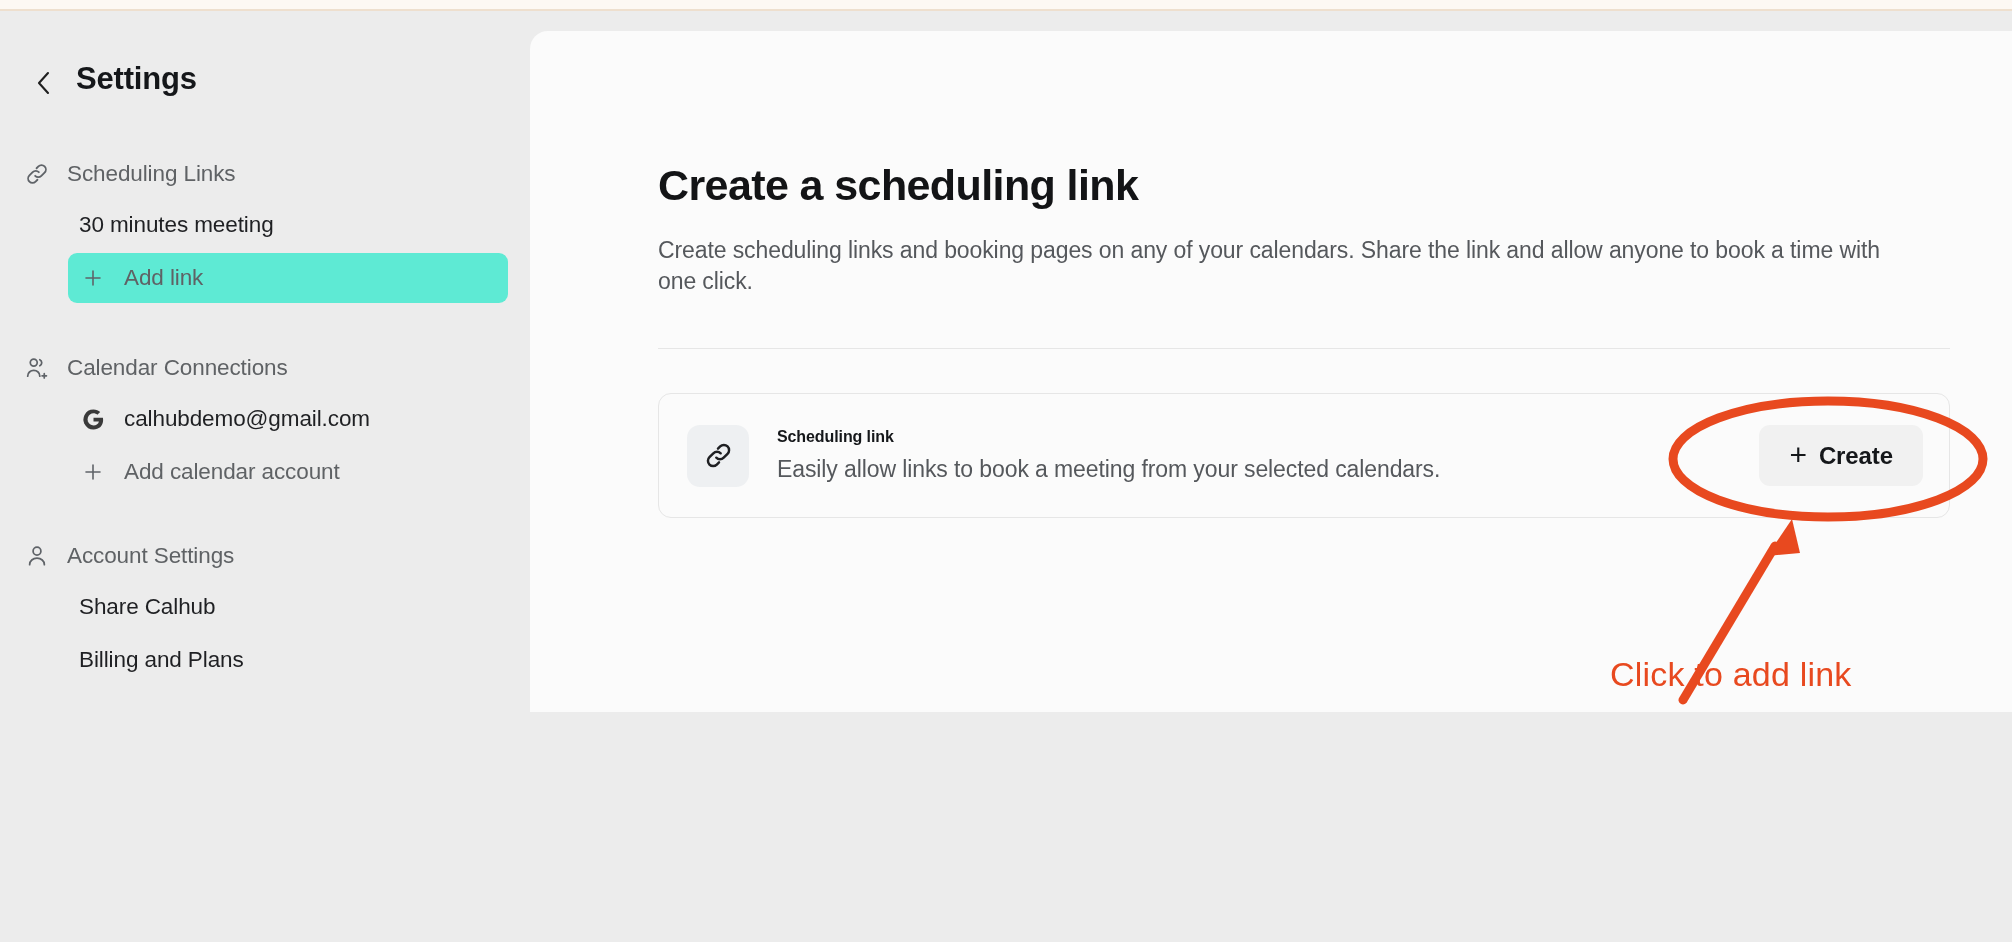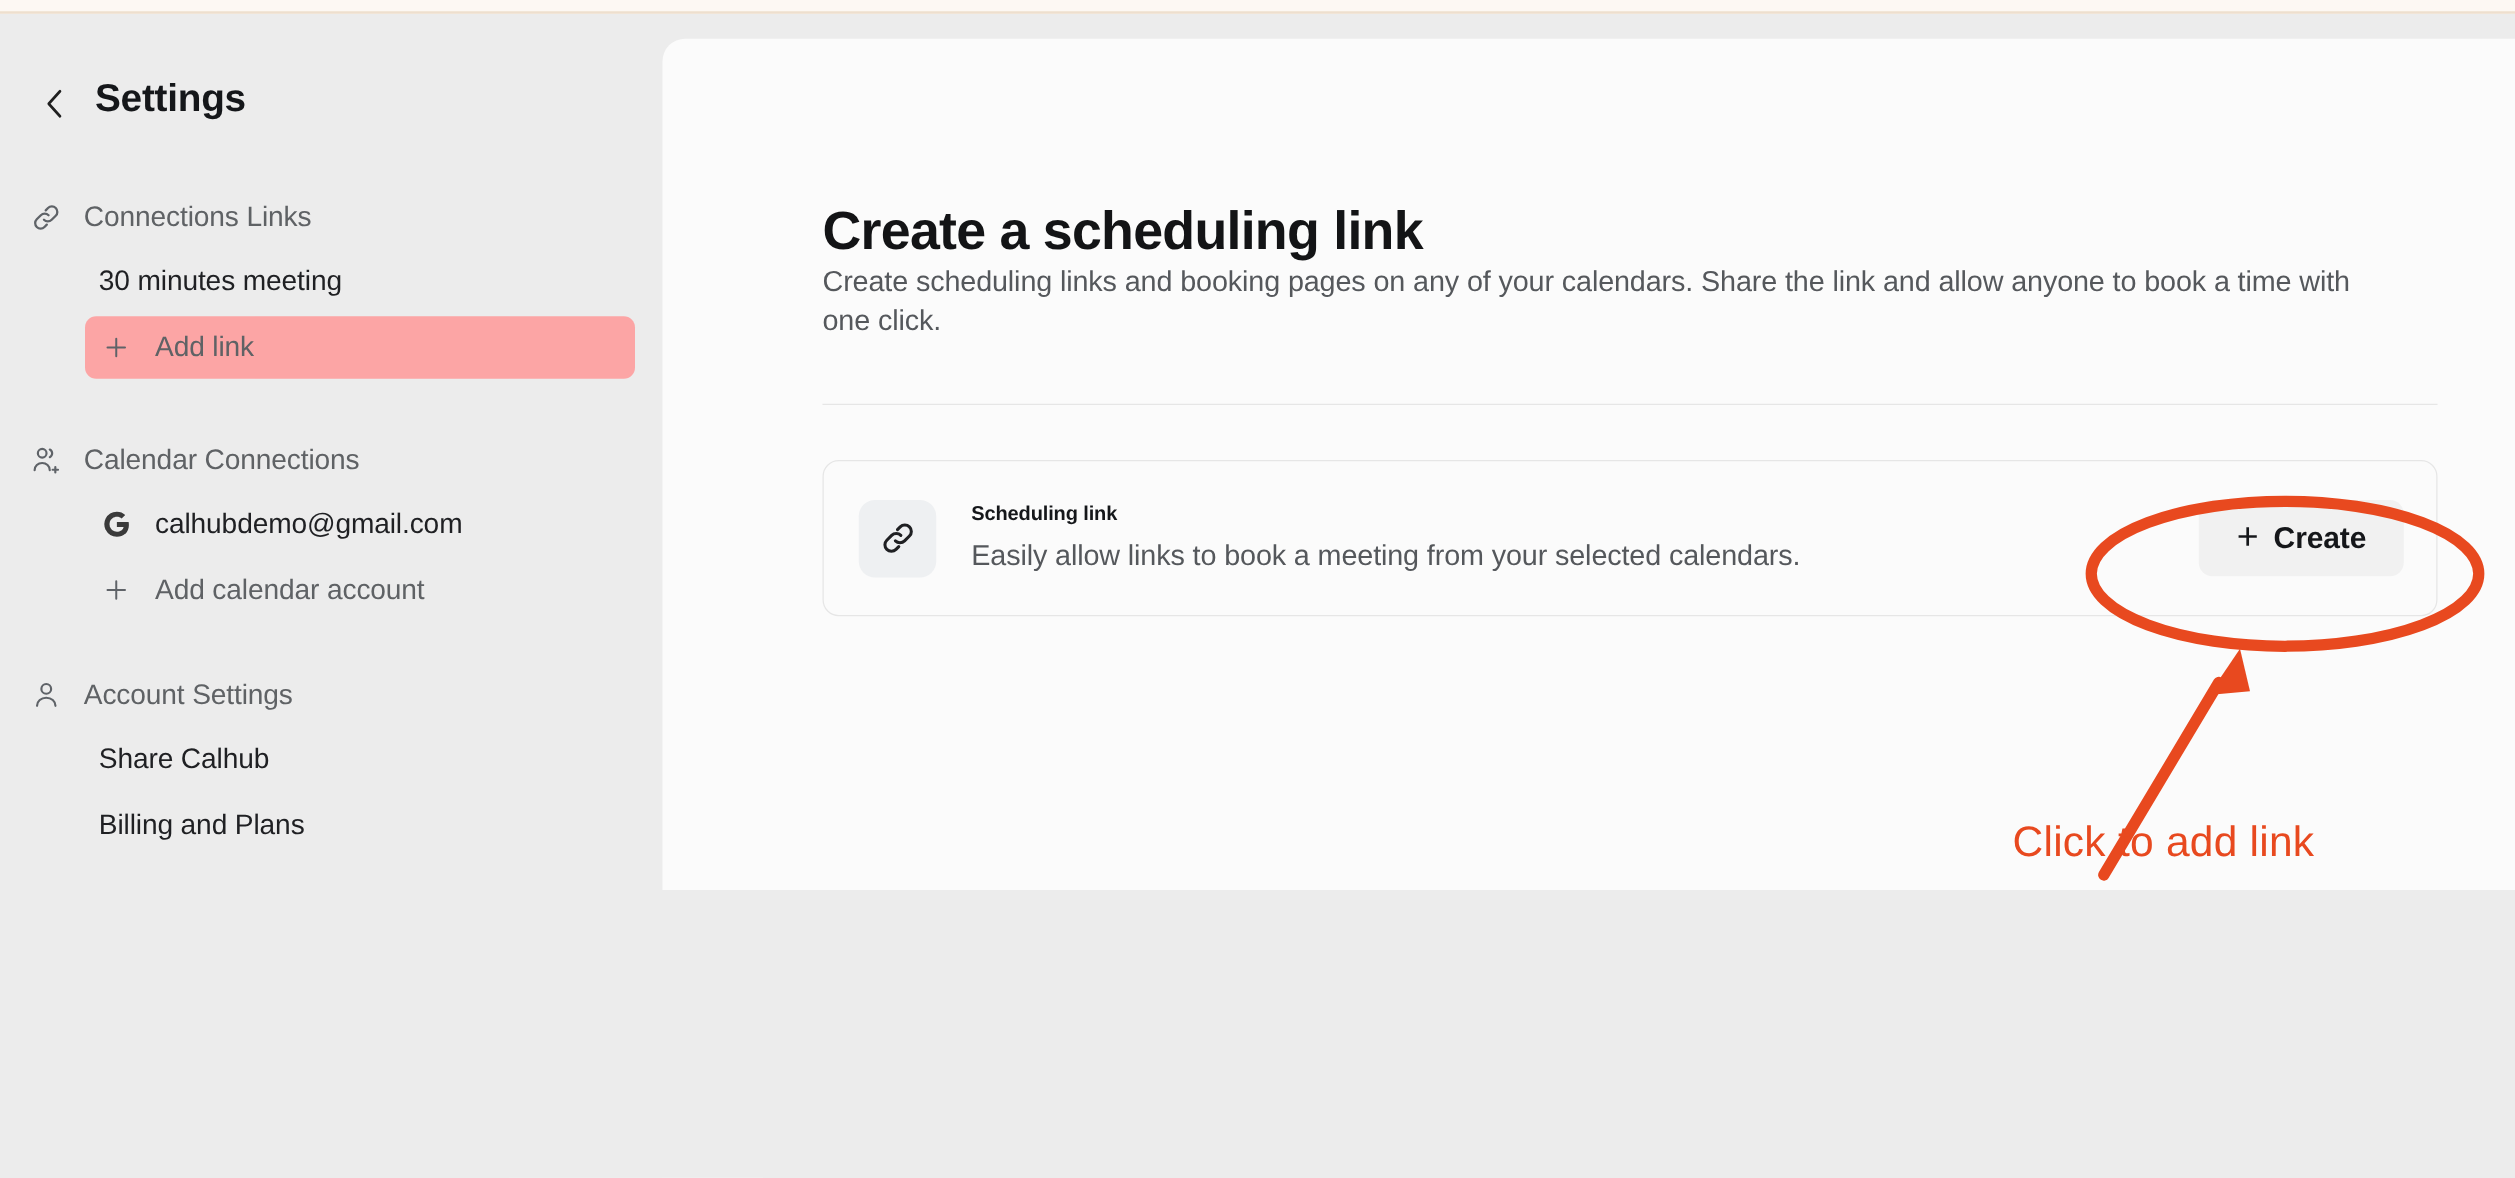--- a/index.html
+++ b/index.html
@@ -84,21 +84,21 @@
 
   .sb-item {
     display: flex;
     align-items: center;
     height: 50px;
     margin: 3px 22px 3px 68px;
     padding-left: 11px;
     border-radius: 9px;
     cursor: pointer;
   }
-  .sb-item.active { background: #fca5a5; }
+  .sb-item.active { background: #5eead4; }
 
   .sb-item-icon {
     width: 28px; height: 28px;
     display: flex; align-items: center; justify-content: center;
     flex: none;
     color: #5f6368;
   }
   .sb-item-text {
     font-size: 22.5px;
     color: #1f2023;
@@ -127,20 +127,21 @@
   }
 
   .page-title {
     font-size: 43px;
     font-weight: 600;
     color: #131416;
     letter-spacing: -0.6px;
   }
 
   .page-sub {
+    margin-top: 25px;
     font-size: 23px;
     line-height: 1.33;
     color: #55585c;
     max-width: 1280px;
     letter-spacing: -0.1px;
   }
 
   .divider {
     margin-top: 52px;
     width: 1292px;
@@ -251,21 +252,21 @@
     <div class="sb-spacer-lg"></div>
 
     <div class="sb-group">
       <div class="sb-group-head">
         <span class="sb-group-icon">
           <svg width="26" height="26" viewBox="0 0 24 24" fill="none" stroke="currentColor" stroke-width="1.7" stroke-linecap="round" stroke-linejoin="round">
             <path d="M10.3 13.7a4 4 0 0 0 5.7 0l3-3a4 4 0 0 0-5.7-5.7l-1.7 1.7"></path>
             <path d="M13.7 10.3a4 4 0 0 0-5.7 0l-3 3a4 4 0 0 0 5.7 5.7l1.7-1.7"></path>
           </svg>
         </span>
-        <span class="sb-group-label">Connections Links</span>
+        <span class="sb-group-label">Scheduling Links</span>
       </div>
       <div class="sb-item">
         <span class="sb-item-text">30 minutes meeting</span>
       </div>
       <div class="sb-item active">
         <span class="sb-item-icon">
           <svg width="24" height="24" viewBox="0 0 24 24" fill="none" stroke="currentColor" stroke-width="1.6" stroke-linecap="round">
             <path d="M12 5v14M5 12h14"></path>
           </svg>
         </span>

